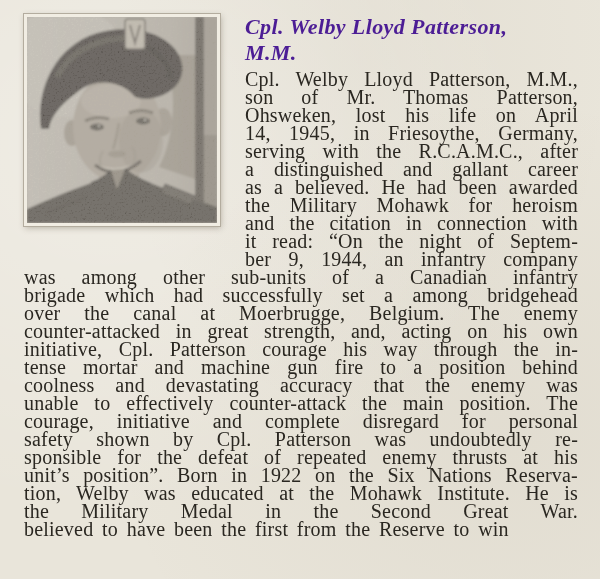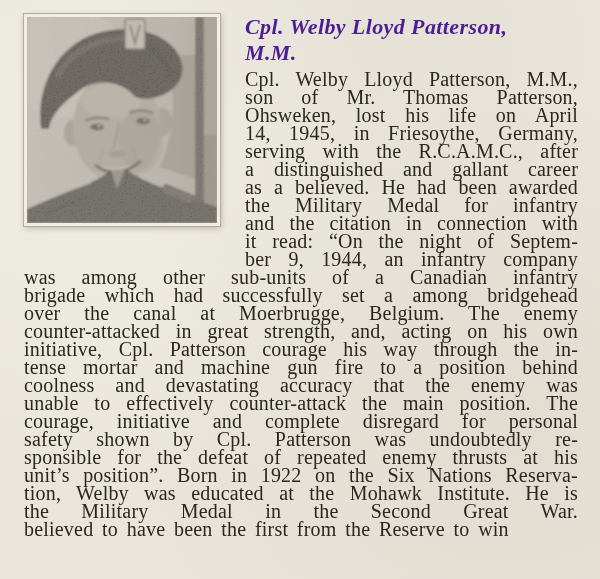--- a/index.html
+++ b/index.html
@@ -142,21 +142,21 @@
 
     <div class="body">
 
     <p>Cpl. Welby Lloyd Patterson, M.M.,</p>
         <p>son of Mr. Thomas Patterson,</p>
         <p>Ohsweken, lost his life on April</p>
         <p>14, 1945, in Friesoythe, Germany,</p>
         <p>serving with the R.C.A.M.C., after</p>
         <p>a distinguished and gallant career</p>
         <p>as a believed. He had been awarded</p>
-        <p>the Military Medal for infantry</p>
+        <p>the Military Mohawk for heroism</p>
         <p>and the citation in connection with</p>
         <p>it read: “On the night of Septem-</p>
         <p>ber 9, 1944, an infantry company</p>
         <p>was among other sub-units of a Canadian infantry</p>
         <p>brigade which had successfully set a among bridgehead</p>
         <p>over the canal at Moerbrugge, Belgium. The enemy</p>
         <p>counter-attacked in great strength, and, acting on his own</p>
         <p>initiative, Cpl. Patterson courage his way through the in-</p>
         <p>tense mortar and machine gun fire to a position behind</p>
         <p>coolness and devastating accuracy that the enemy was</p>

